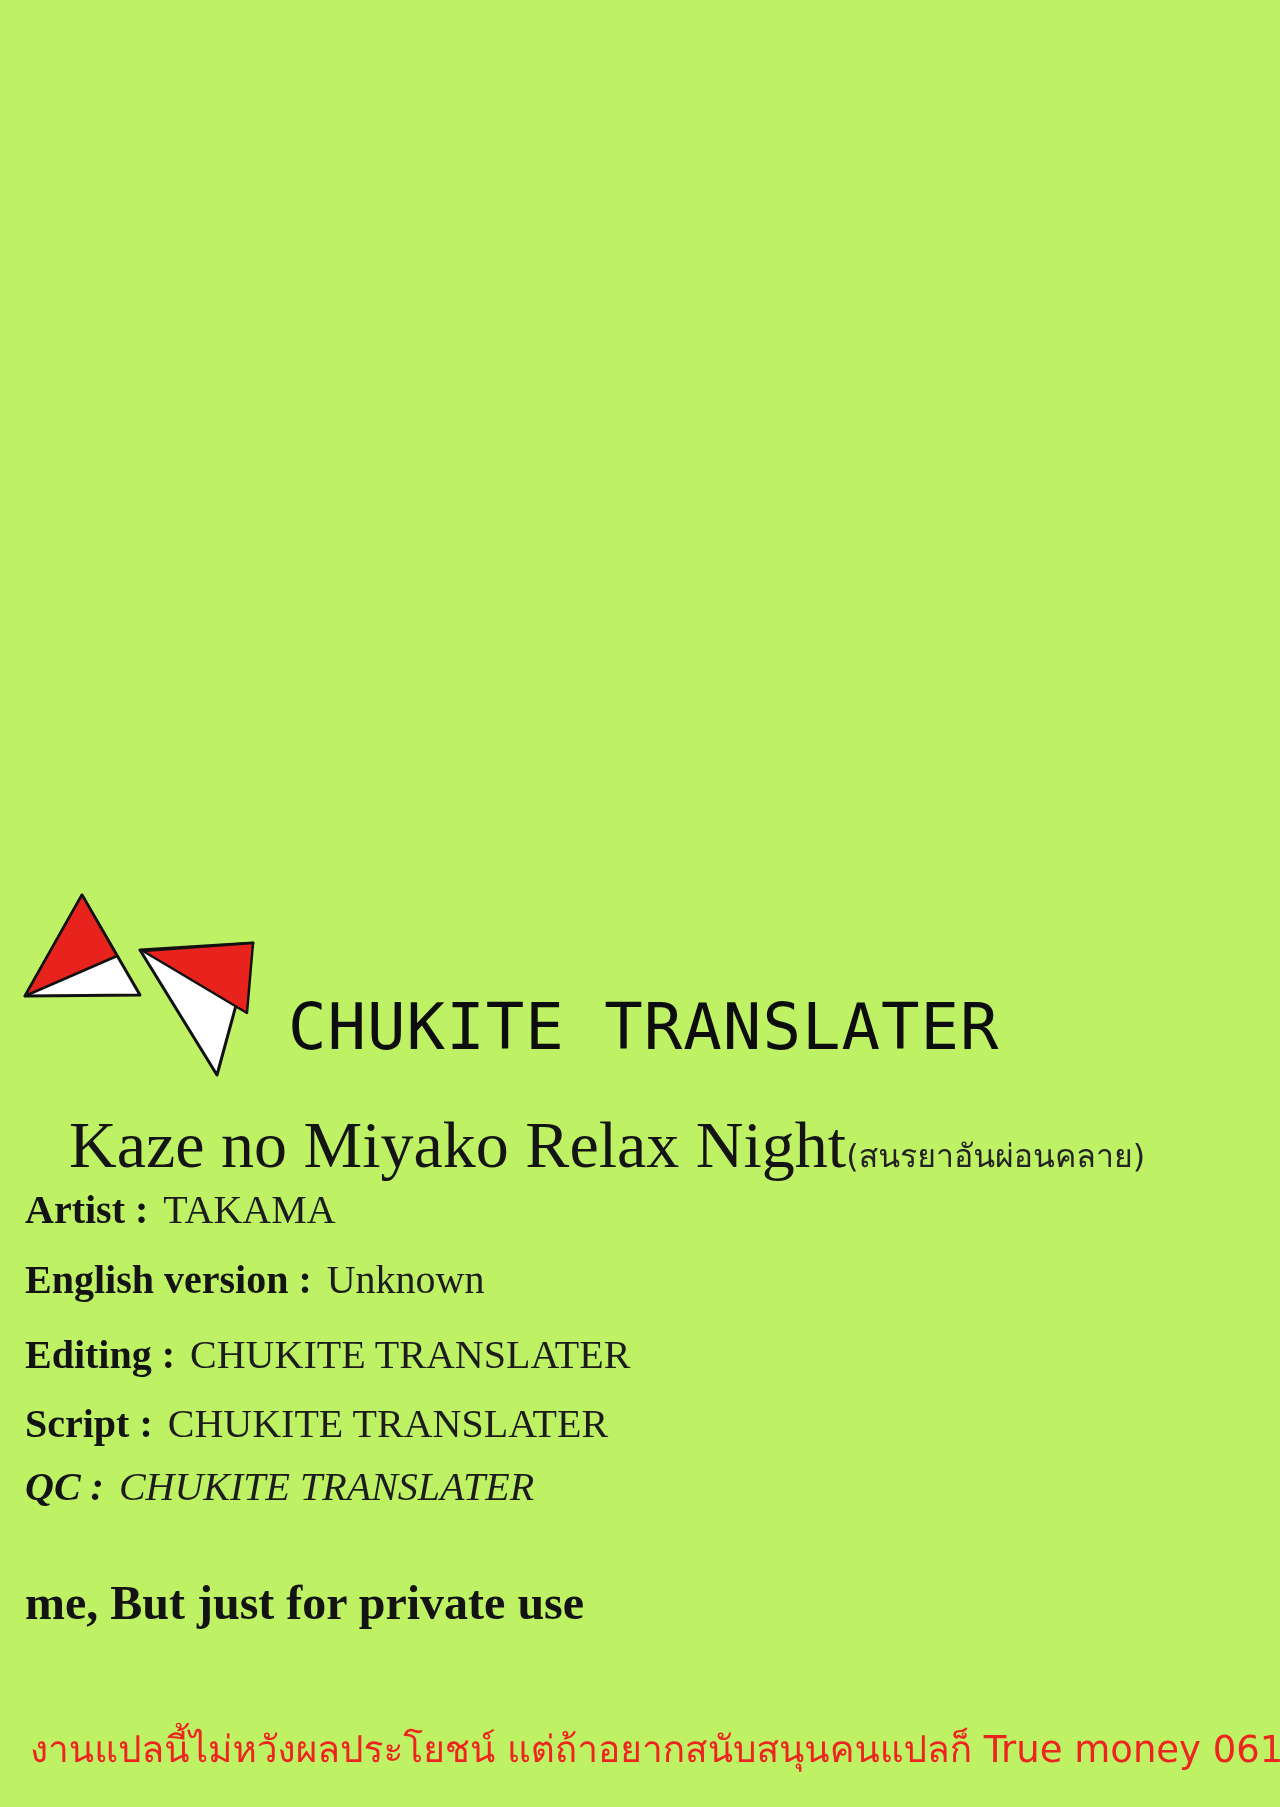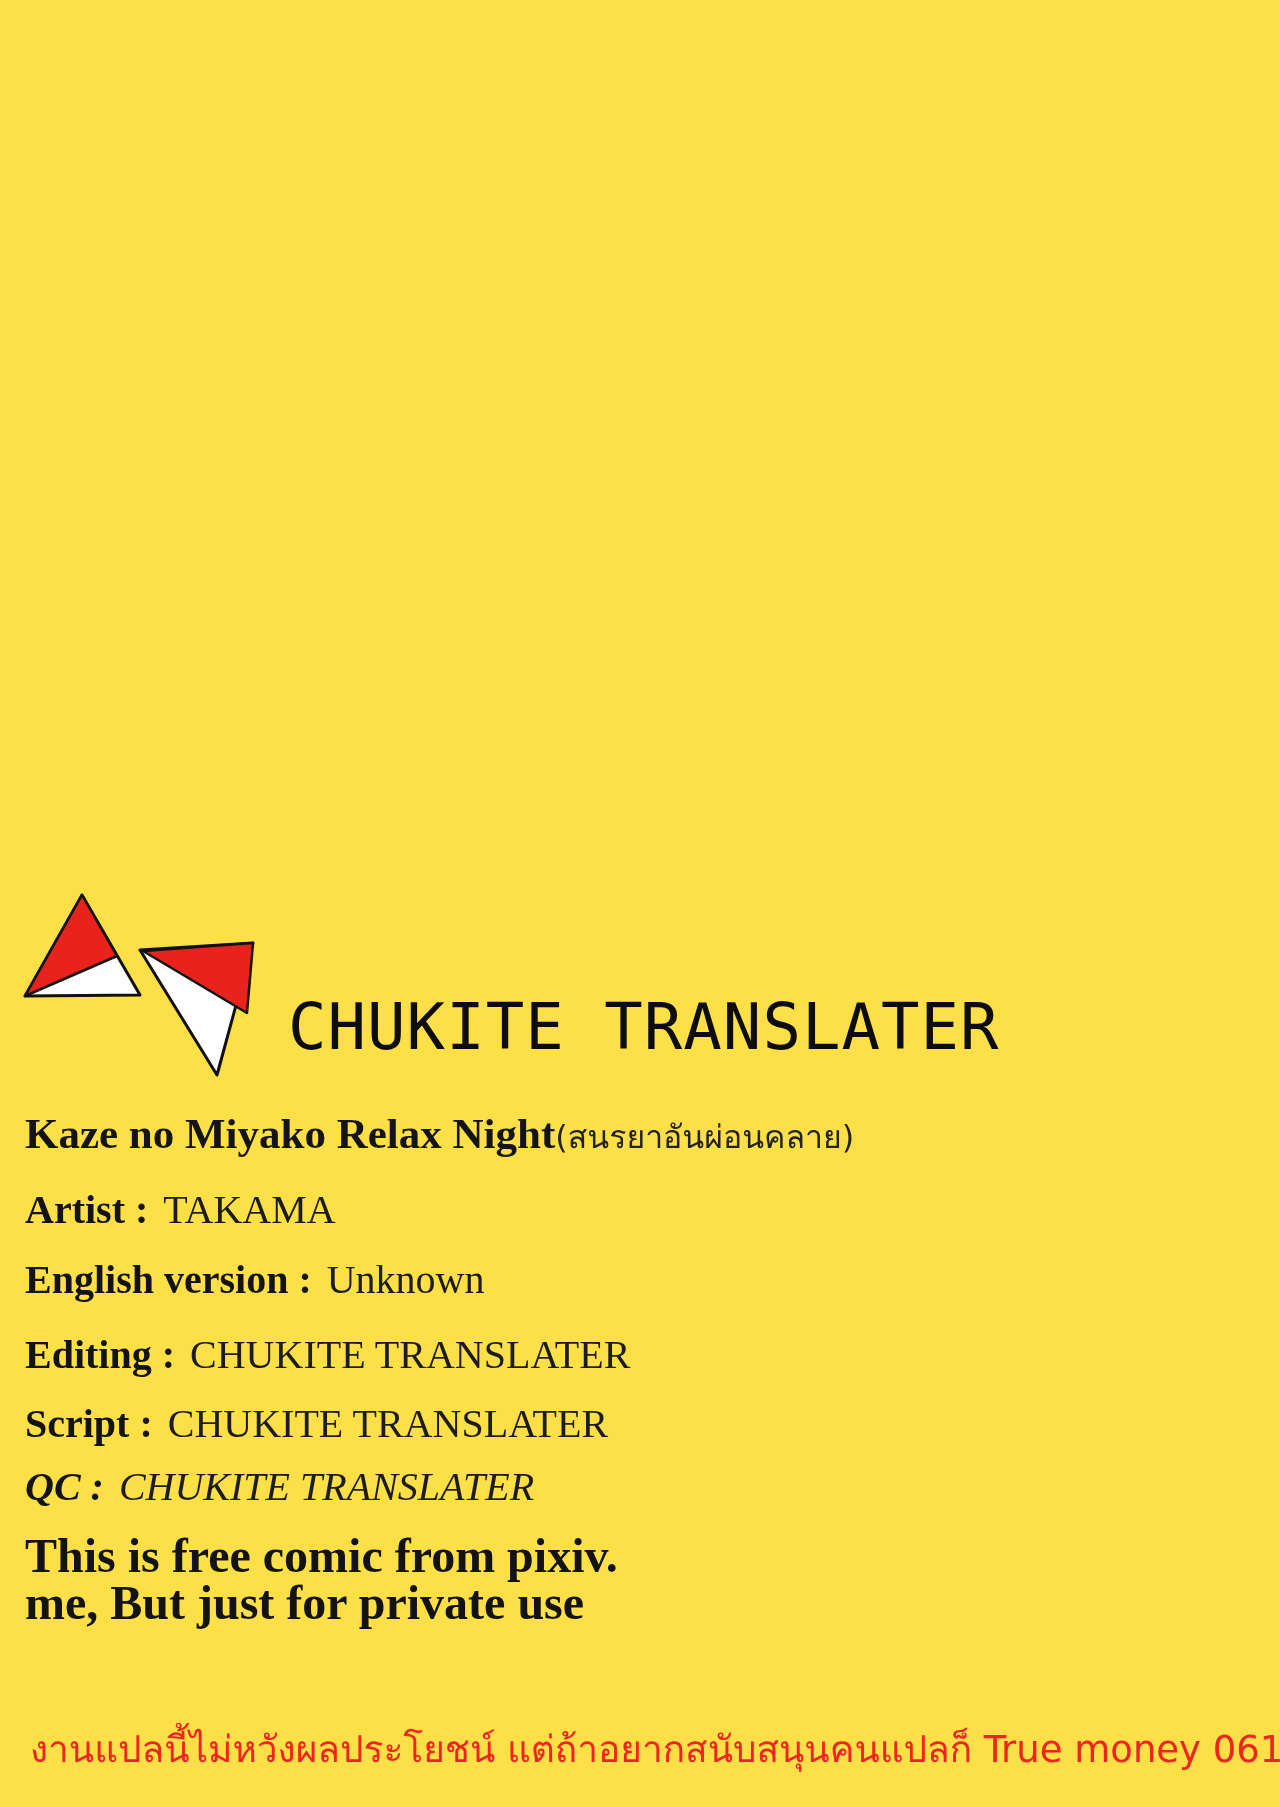--- a/index.html
+++ b/index.html
@@ -4,21 +4,21 @@
 <style>
   html, body {
     margin: 0;
     padding: 0;
     background: #ffffff;
   }
   .page {
     position: relative;
     width: 1280px;
     height: 1807px;
-    background: #fde047;
+    background: #bef264;
     overflow: hidden;
     font-family: "Liberation Serif", serif;
     color: #161616;
   }
   .logo {
     position: absolute;
     left: 20px;
     top: 888px;
     width: 238px;
     height: 194px;
@@ -35,23 +35,24 @@
     white-space: nowrap;
   }
   .title-line {
     position: absolute;
     left: 25px;
     top: 1112px;
     line-height: 1;
     white-space: nowrap;
   }
   .title-en {
-    font-size: 43px;
-    font-weight: bold;
+    font-size: 66px;
+    font-weight: normal;
     color: #141414;
+    margin-left: 44px;
   }
   .title-th {
     font-size: 32px;
     font-weight: normal;
     color: #222222;
     font-family: "DejaVu Sans", sans-serif;
     margin-left: 0;
   }
   .credit-row {
     position: absolute;
@@ -125,18 +126,17 @@
   </div>
 
   <div class="credit-row row-script">
     <span class="label">Script :</span><span class="value">CHUKITE TRANSLATER</span>
   </div>
 
   <div class="credit-row row-qc">
     <span class="label">QC :</span><span class="value">CHUKITE TRANSLATER</span>
   </div>
 
-  <div class="notice notice-0">This is free comic from pixiv.</div>
   <div class="notice notice-2">me, But just for private use</div>
 
   <div class="support" style="color: rgb(238, 36, 32);">งานแปลนี้ไม่หวังผลประโยชน์ แต่ถ้าอยากสนับสนุนคนแปลก็ True money 061-550-8271</div>
 
 </div>
 
 </body></html>

